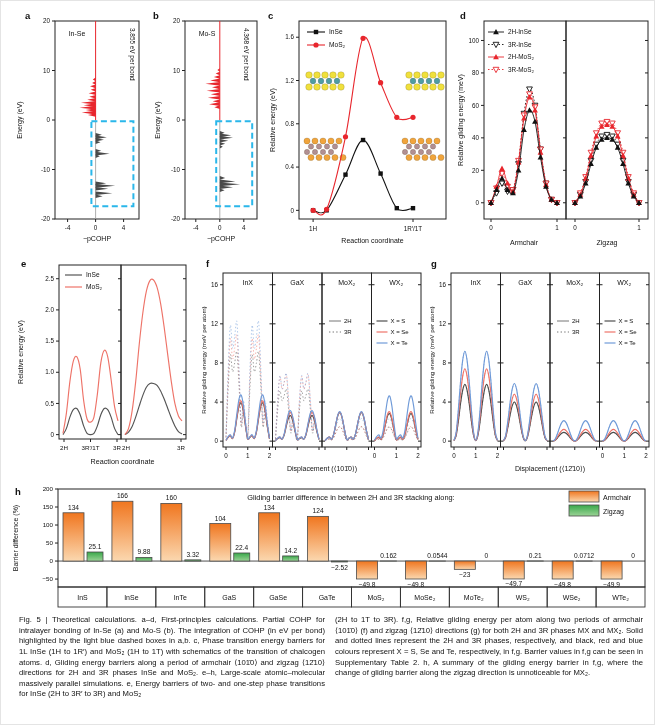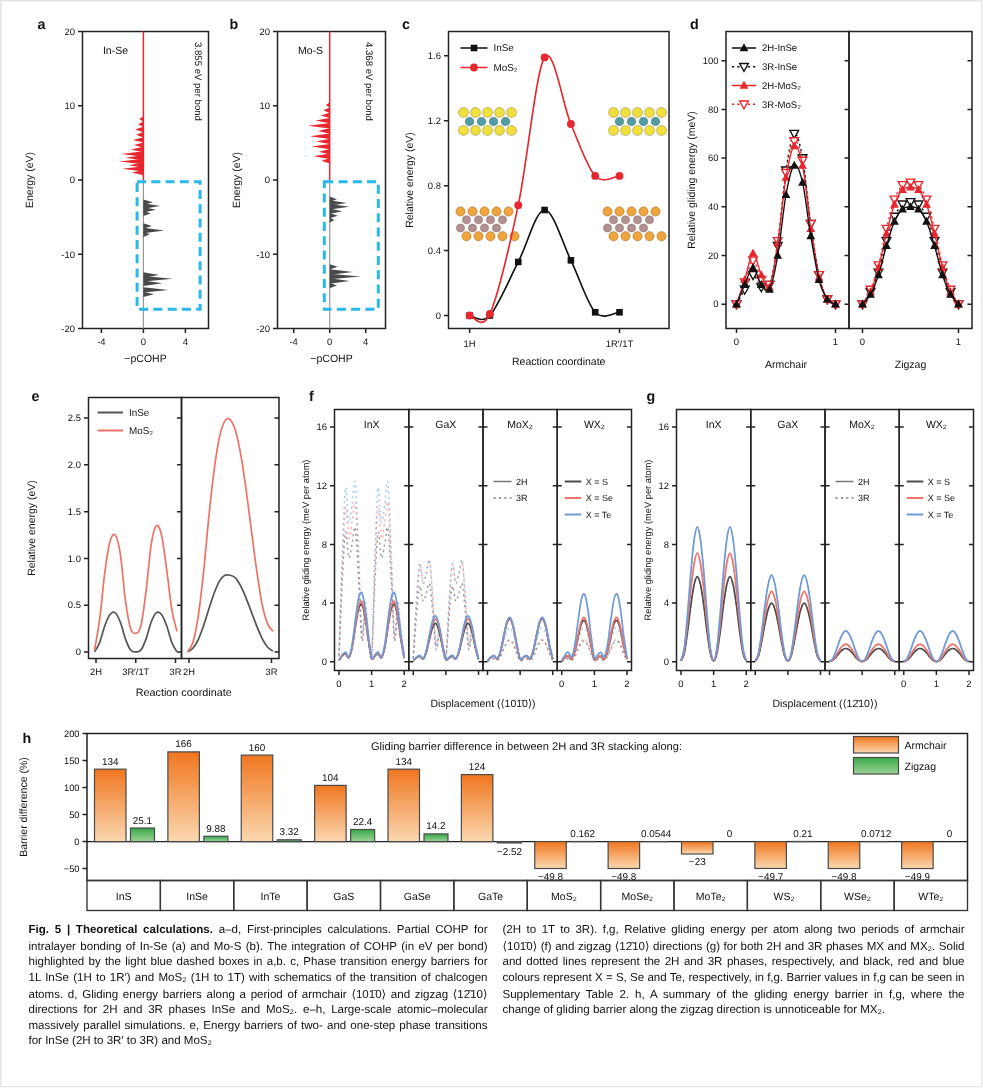--- a/index.html
+++ b/index.html
@@ -1,21 +1,21 @@
 <!DOCTYPE html>
 <html><head>
 <meta charset="utf-8">
 <style>
   html,body{margin:0;padding:0;background:#fff;}
   #page{position:relative;width:655px;height:725px;background:#fff;overflow:hidden;
         font-family:"Liberation Sans",sans-serif;border:1px solid #e4e4e4;box-sizing:border-box;}
   .panel{position:absolute;}
   svg text{font-family:"Liberation Sans",sans-serif;}
   .caption-col{position:absolute;font-size:7.7px;line-height:1.38;color:#111;text-align:justify;margin:0;}
-  .caption-col b{font-weight:bold;}
+  .caption-col b{font-weight:normal;}
 </style>
 </head>
 <body>
 
 <div id="page">
   <svg id="svg-a" class="panel" style="left:8px;top:4px" width="138" height="248">
       <text x="16" y="14" font-size="9.5" text-anchor="start" fill="#111" font-weight="bold">a</text>
       <rect x="46" y="16" width="84" height="198" fill="none" stroke="#222" stroke-width="1"></rect>
       <line x1="43" y1="16" x2="46" y2="16" stroke="#222" stroke-width="1"></line>
       <text x="41" y="18.2" font-size="6.3" text-anchor="end" fill="#111">20</text>

